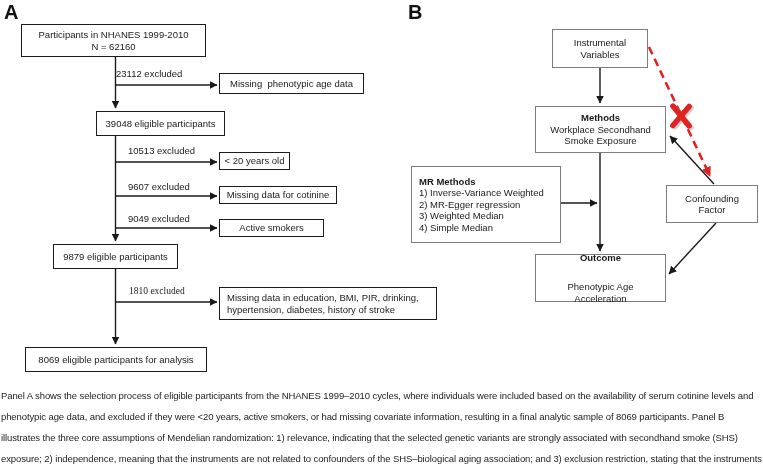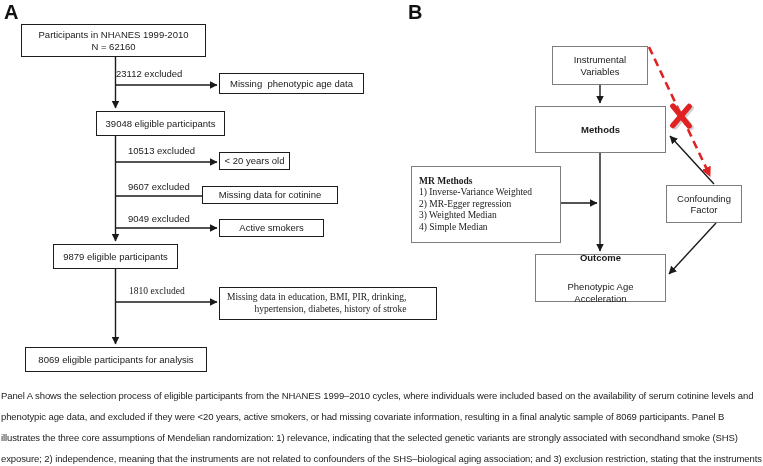--- a/index.html
+++ b/index.html
@@ -13,21 +13,21 @@
   .box{
     position:absolute;box-sizing:border-box;background:#fff;
     border:1.5px solid #1c1c1c;
     display:flex;align-items:center;justify-content:center;
     text-align:center;font-size:9.5px;line-height:11.5px;color:#1a1a1a;
     white-space:pre-wrap;z-index:2;
   }
   .box-b{border-color:#7d7d7d;}
   .box-col{flex-direction:column;}
   .bold{font-weight:bold;}
-  .left-align{justify-content:flex-start;text-align:right;padding-left:7px;font-family:Liberation Serif, serif;}
+  .left-align{justify-content:flex-start;text-align:left;padding-left:7px;}
   .excl-label{
     position:absolute;font-size:9.5px;color:#1a1a1a;line-height:10px;z-index:2;
   }
   #arrows{position:absolute;left:0;top:0;z-index:1;}
   #caption{
     position:absolute;left:1px;top:385px;width:761px;
     font-size:9.5px;line-height:21px;letter-spacing:-0.1px;color:#232323;
     text-align:left;z-index:2;
   }
   .mr-item{display:block;}
@@ -82,54 +82,56 @@
 
   <div class="excl-label" style="left:116px;top:69px;">23112 excluded</div>
   <div class="box" style="left:219px;top:73px;width:145px;height:21px;">Missing  phenotypic age data</div>
 
   <div class="box" style="left:49px;top:111px;width:129px;height:25px;margin-left:47px;">39048 eligible participants</div>
 
   <div class="excl-label" style="left:128px;top:146px;">10513 excluded</div>
   <div class="box" style="left:219px;top:152px;width:71px;height:18px;">&lt; 20 years old</div>
 
   <div class="excl-label" style="left:128px;top:182px;">9607 excluded</div>
-  <div class="box" style="left:202px;top:186px;width:136px;height:18px;">Missing data for cotinine</div>
+  <div class="box" style="left:219px;top:186px;width:118px;height:18px;">Missing data for cotinine</div>
 
   <div class="excl-label" style="left:128px;top:214px;">9049 excluded</div>
   <div class="box" style="left:219px;top:219px;width:105px;height:18px;">Active smokers</div>
 
   <div class="box" style="left:53px;top:244px;width:125px;height:25px;">9879 eligible participants</div>
 
   <div class="excl-label" style="left:129px;top:286px;font-family:Liberation Serif, serif;">1810 excluded</div>
   <div class="box left-align" style="left:219px;top:287px;width:218px;height:33px;">Missing data in education, BMI, PIR, drinking,
 hypertension, diabetes, history of stroke</div>
 
   <div class="box" style="left:25px;top:347px;width:182px;height:25px;">8069 eligible participants for analysis</div>
 
   <div class="panel-label" style="left:408px;top:2px;">B</div>
 
-  <div class="box box-b" style="left:552px;top:29px;width:96px;height:39px;margin-top:17px;">Instrumental
+  <div class="box box-b" style="left:552px;top:29px;width:96px;height:39px;">Instrumental
 Variables</div>
 
   <div class="box box-b box-col" style="left:535px;top:106px;width:131px;height:47px;">
     <span class="bold">Methods</span>
+    <span>Workplace Secondhand
+Smoke Exposure</span>
   </div>
 
   <div class="box box-b box-col left-align" style="left:411px;top:166px;width:150px;height:77px;align-items:flex-start;justify-content:center;">
     <span class="bold mr-item">MR Methods</span>
     <span class="mr-item">1) Inverse-Variance Weighted</span>
     <span class="mr-item">2) MR-Egger regression</span>
     <span class="mr-item">3) Weighted Median</span>
     <span class="mr-item">4) Simple Median</span>
   </div>
 
   <div class="box box-b box-col" style="left:535px;top:254px;width:131px;height:48px;gap:18px;">
     <span class="bold">Outcome</span>
     <span>Phenotypic Age
 Acceleration</span>
   </div>
 
-  <div class="box box-b" style="left:666px;top:185px;width:76px;height:38px;">Confounding
+  <div class="box box-b" style="left:666px;top:185px;width:92px;height:38px;">Confounding
 Factor</div>
 
   <div id="caption">Panel A shows the selection process of eligible participants from the NHANES 1999–2010 cycles, where individuals were included based on the availability of serum cotinine levels and phenotypic age data, and excluded if they were &lt;20 years, active smokers, or had missing covariate information, resulting in a final analytic sample of 8069 participants. Panel B illustrates the three core assumptions of Mendelian randomization: 1) relevance, indicating that the selected genetic variants are strongly associated with secondhand smoke (SHS) exposure; 2) independence, meaning that the instruments are not related to confounders of the SHS–biological aging association; and 3) exclusion restriction, stating that the instruments affect biological aging only through their impact on SHS exposure and not via alternative pathways. These assumptions are essential for ensuring valid causal inference in the MR analysis.</div>
 
 </div>
 
 </body></html>

